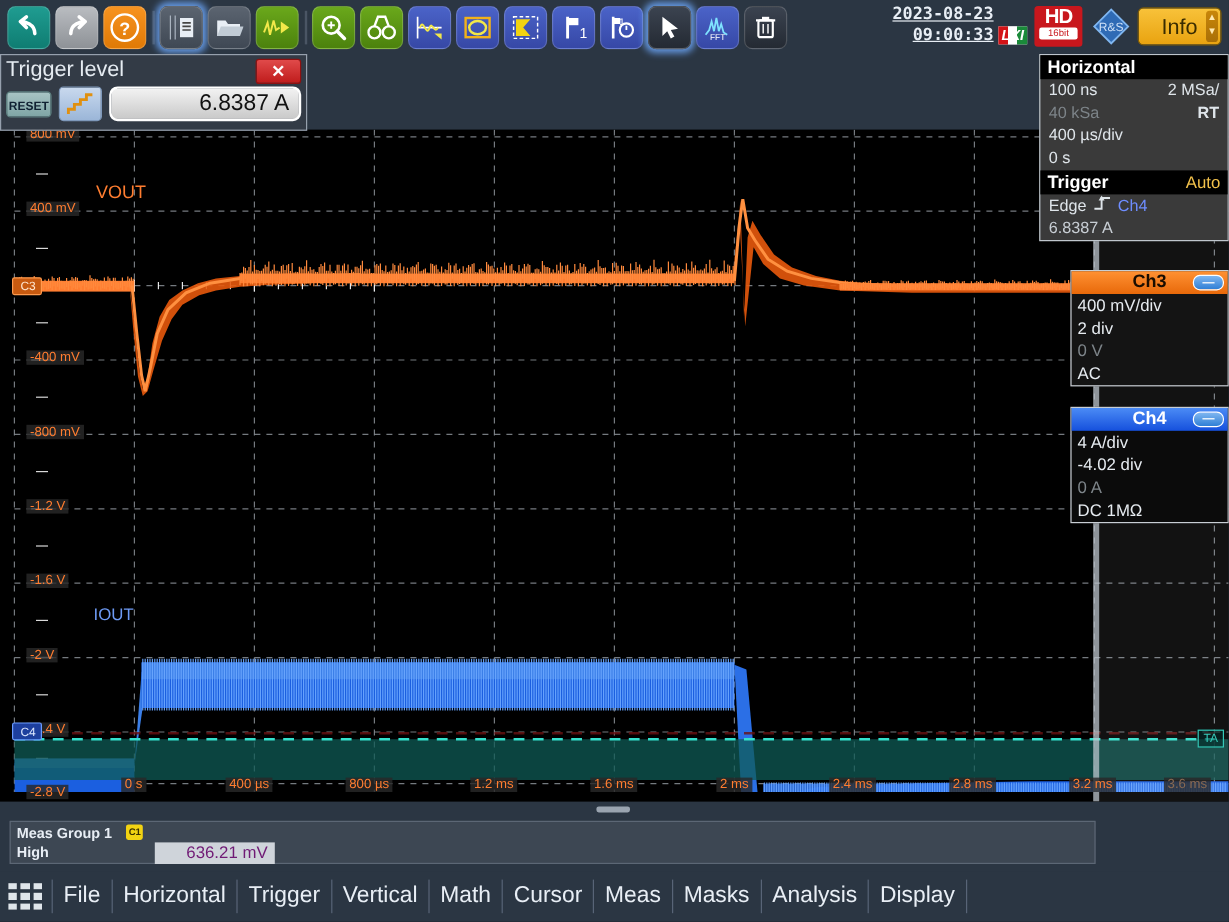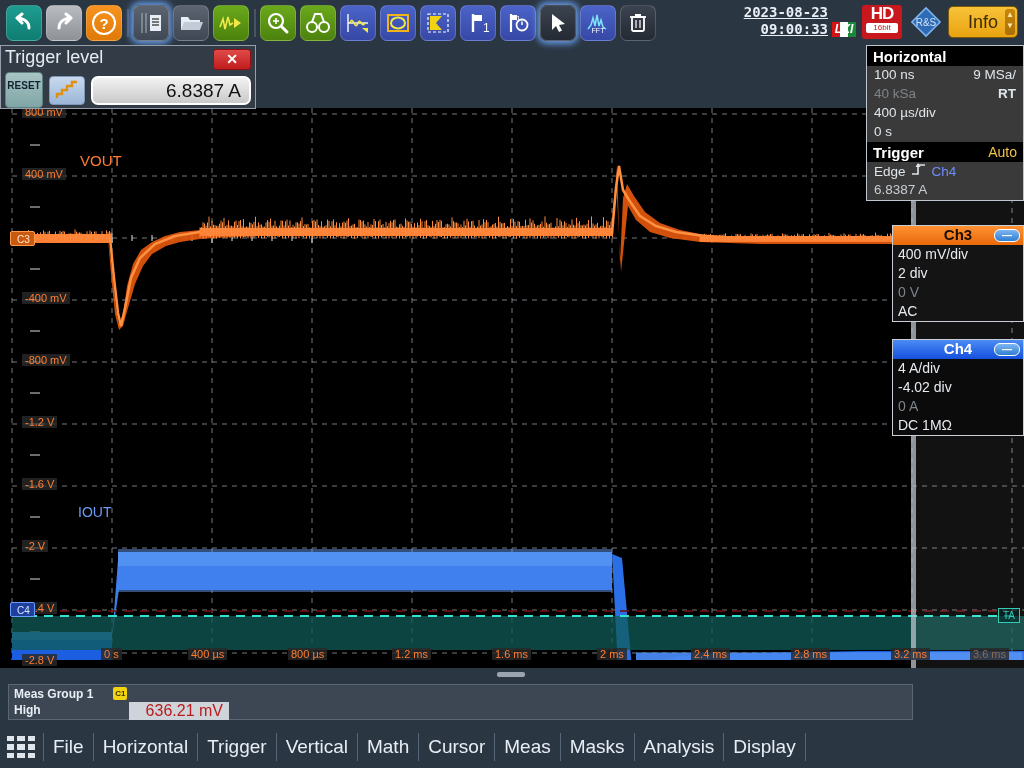--- a/index.html
+++ b/index.html
@@ -80,21 +80,21 @@
   .triglevel .title {
     font-size: 18px; color: #e6ecf2; padding: 1px 4px 0 4px; height: 26px;
   }
   .tl-close {
     position: absolute; right: 4px; top: 3px; width: 38px; height: 21px;
     background: linear-gradient(#e04a4a,#c01c1c); border:1px solid #8d1111; border-radius: 3px;
     color: #fff; font-size: 14px; font-weight: bold; text-align: center; line-height: 19px;
   }
   .tl-row { display: flex; align-items: center; padding: 0 4px; gap: 6px; }
   .tl-reset {
-    width: 38px; height: 36px; background: linear-gradient(#a8c4c4,#7fa5a5);
+    width: 38px; height: 22px; background: linear-gradient(#a8c4c4,#7fa5a5);
     border: 1px solid #5e8181; border-radius: 4px;
     font-size: 10px; font-weight: bold; color: #123; text-align: center; line-height: 25px;
   }
   .tl-icon {
     width: 36px; height: 29px; background: linear-gradient(#c9d9ee,#9bb6d8);
     border: 1px solid #7e98ba; border-radius: 4px;
     display:flex; align-items:center; justify-content:center;
   }
   .tl-value {
     flex: 1; height: 29px; background: linear-gradient(#f2f2f2,#c9c9c9);
@@ -150,26 +150,26 @@
     position: absolute; left: 8px; top: 684px; width: 905px; height: 36px;
     background: #3d4753; border: 1px solid #5c6775;
   }
   .meas-hdr {
     height: 17px; display: flex; align-items: center; padding-left: 5px;
     color: #e8eef5; font-size: 12px; font-weight: bold;
   }
   .c1badge {
     width: 14px; height: 13px; background: #f2d312; border-radius: 2px;
     color: #3a3000; font-size: 8px; font-weight: bold; text-align:center; line-height:13px;
-    margin-left: 20px;
+    margin-left: 12px;
   }
   .meas-row { display: flex; height: 18px; align-items: stretch; }
   .meas-name { width: 120px; color: #e8eef5; font-size: 12px; font-weight: bold; padding-left: 5px; line-height: 17px;}
   .meas-val {
-    width: 100px; background: #cfd4da; color: #b91c1c; font-size: 16px;
+    width: 100px; background: #cfd4da; color: #701a75; font-size: 14px;
     text-align: right; padding-right: 6px; line-height: 17px;
   }
 
   
   .panel { position: absolute; z-index: 30; }
   .p-hz {
     right: 0; top: 45px; width: 158px;
     background: #3a3a3a; border: 1px solid #bfc6cd;
   }
   .p-hz .hdr {
@@ -967,21 +967,21 @@
     <div class="tl-value">6.8387 A</div>
   </div>
 </div>
 
 <div class="panel p-hz">
   <div class="hdr">
     <span>Horizontal</span>
   </div>
   <div class="ln">
     <span>100 ns</span>
-    <span>9 MSa/</span>
+    <span>2 MSa/</span>
   </div>
   <div class="ln">
     <span class="dimtxt">40 kSa</span>
     <span style="font-weight:bold;">RT</span>
   </div>
   <div class="ln">
     <span>400 µs/div</span>
   </div>
   <div class="ln">
     <span>0 s</span>

